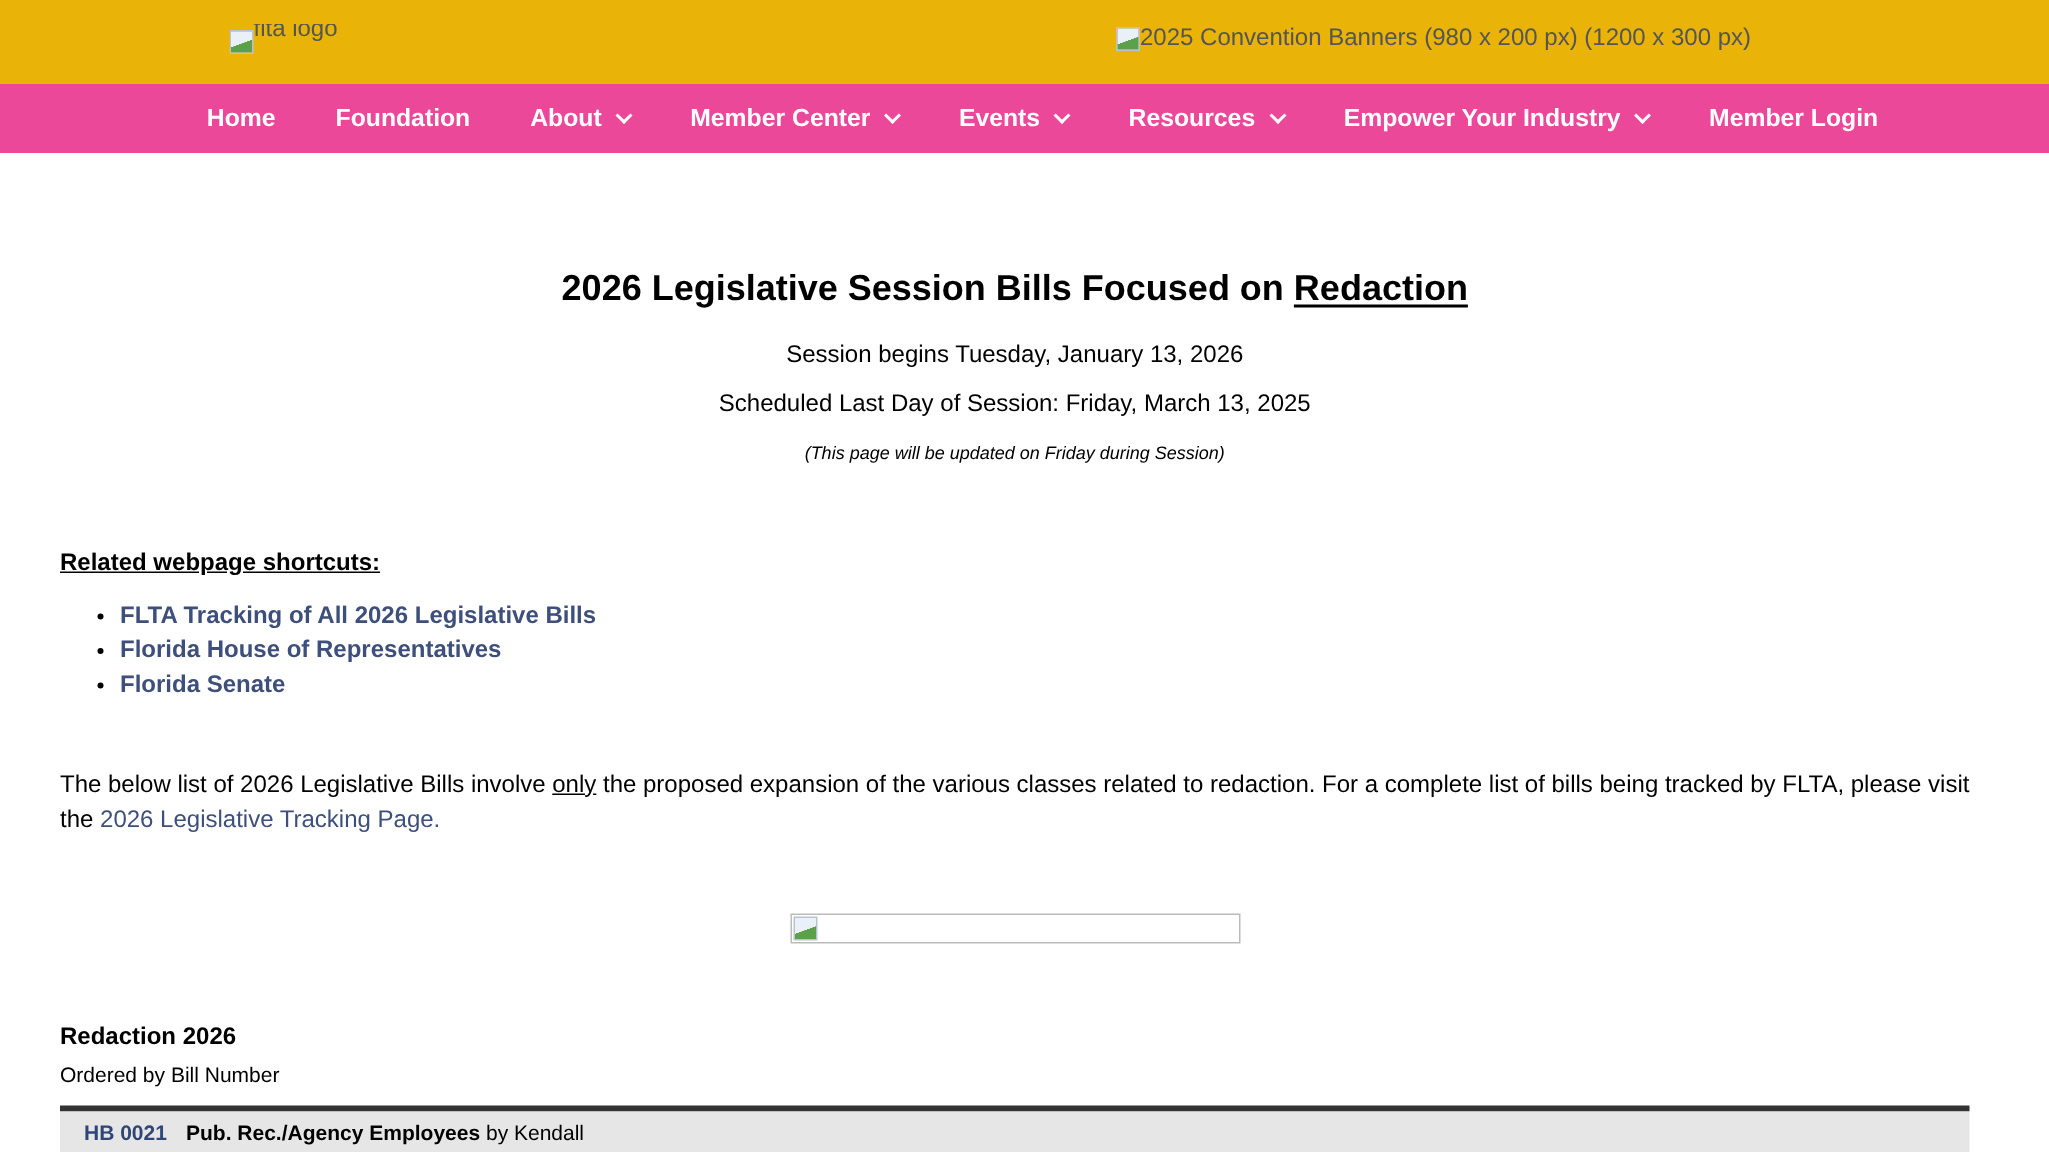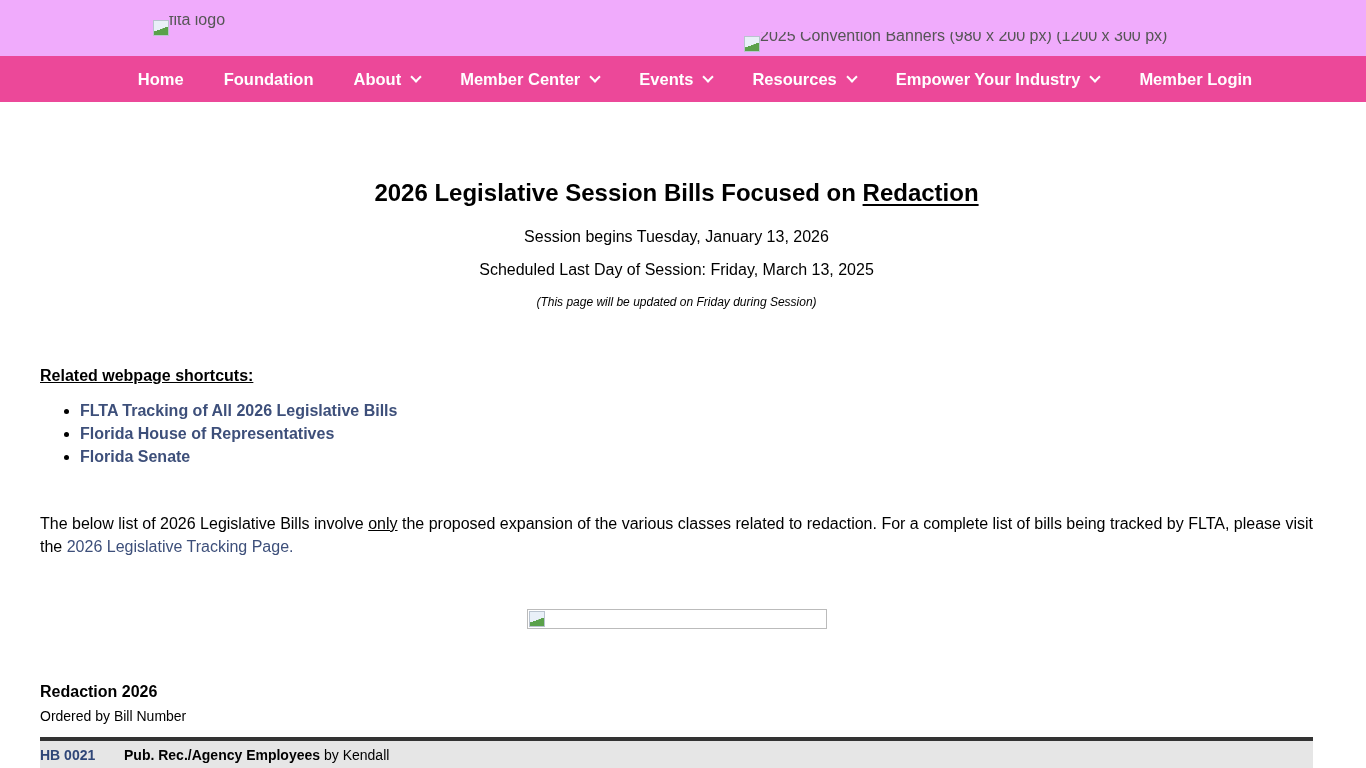--- a/index.html
+++ b/index.html
@@ -6,33 +6,33 @@
   html, body { margin: 0; padding: 0; }
   body {
     width: 1366px; height: 768px; overflow: hidden;
     background: #ffffff;
     font-family: "Liberation Sans", sans-serif;
     color: #000;
   }
   a { color: #3d4f7a; text-decoration: none; }
 
   
-  .site-header { position: relative; height: 56px; background: #f0abfc; }
+  .site-header { position: relative; height: 56px; background: #eab308; }
   .broken-img {
     position: absolute; display: flex; align-items: flex-start;
     font-size: 16px; color: #555; overflow: hidden; line-height: 16px;
   }
   .broken-img .glyph {
     width: 16px; height: 16px; flex: 0 0 16px;
     border: 1px solid #b9c3cf; background: linear-gradient(160deg,#e9f0f8 55%, #5aa14a 56%);
     margin-top: 4px;
   }
   .broken-img .alt { margin-top: -4px; white-space: nowrap; }
   .logo { left: 153px; top: 16px; height: 22px; }
-  .banner { left: 744px; top: 32px; height: 22px; }
+  .banner { left: 744px; top: 12px; height: 22px; align-items: flex-end; }
 
   
   .main-nav {
     height: 46px; background: #ec4899;
     display: flex; align-items: center; justify-content: center;
     padding-left: 24px;
   }
   .nav-item {
     display: flex; align-items: center;
     color: #fff; font-weight: bold; font-size: 16.5px;
@@ -70,21 +70,21 @@
   .inline-img .glyph {
     position: absolute; left: 1px; top: 1px; width: 16px; height: 16px;
     border: 1px solid #b9c3cf; background: linear-gradient(160deg,#e9f0f8 55%, #5aa14a 56%);
   }
 
   .section-heading { font-weight: bold; font-size: 16px; margin-top: 53px; line-height: 20px; }
   .section-sub { font-size: 14px; margin-top: 5px; line-height: 18px; }
 
   .bill-table { width: 1273px; margin-top: 12px; border-top: 4px solid #333; border-collapse: collapse; }
   .bill-row { background: #e6e6e6; height: 28px; display: flex; align-items: center; }
-  .bill-number { width: 84px; padding-left: 0; color: #2f4677; font-weight: bold; font-size: 14px; }
+  .bill-number { width: 84px; padding-left: 16px; color: #2f4677; font-weight: bold; font-size: 14px; }
   .bill-title { font-size: 14px; }
   .bill-title b { font-weight: bold; }
 </style>
 </head>
 <body>
 
 <header class="site-header">
   <div class="broken-img logo">
     <span class="glyph"></span>
     <span class="alt">flta logo</span>

